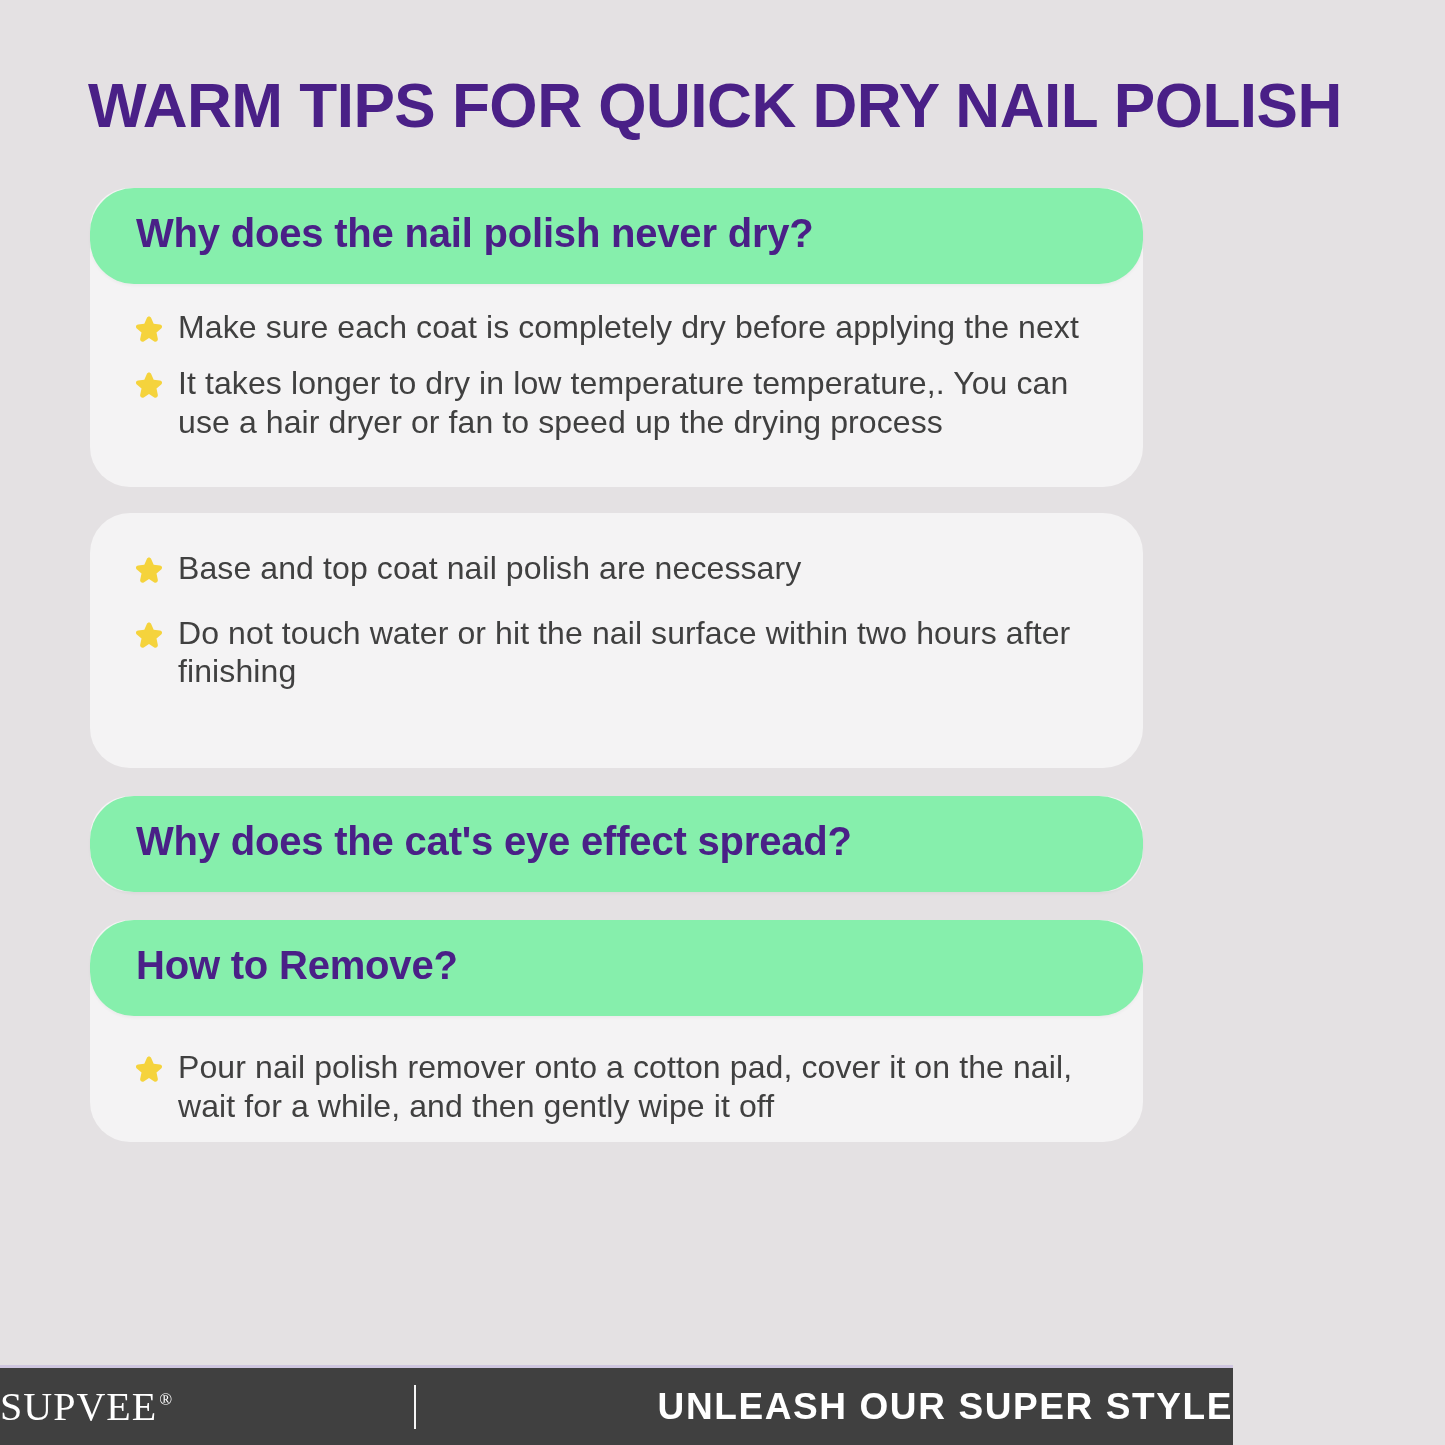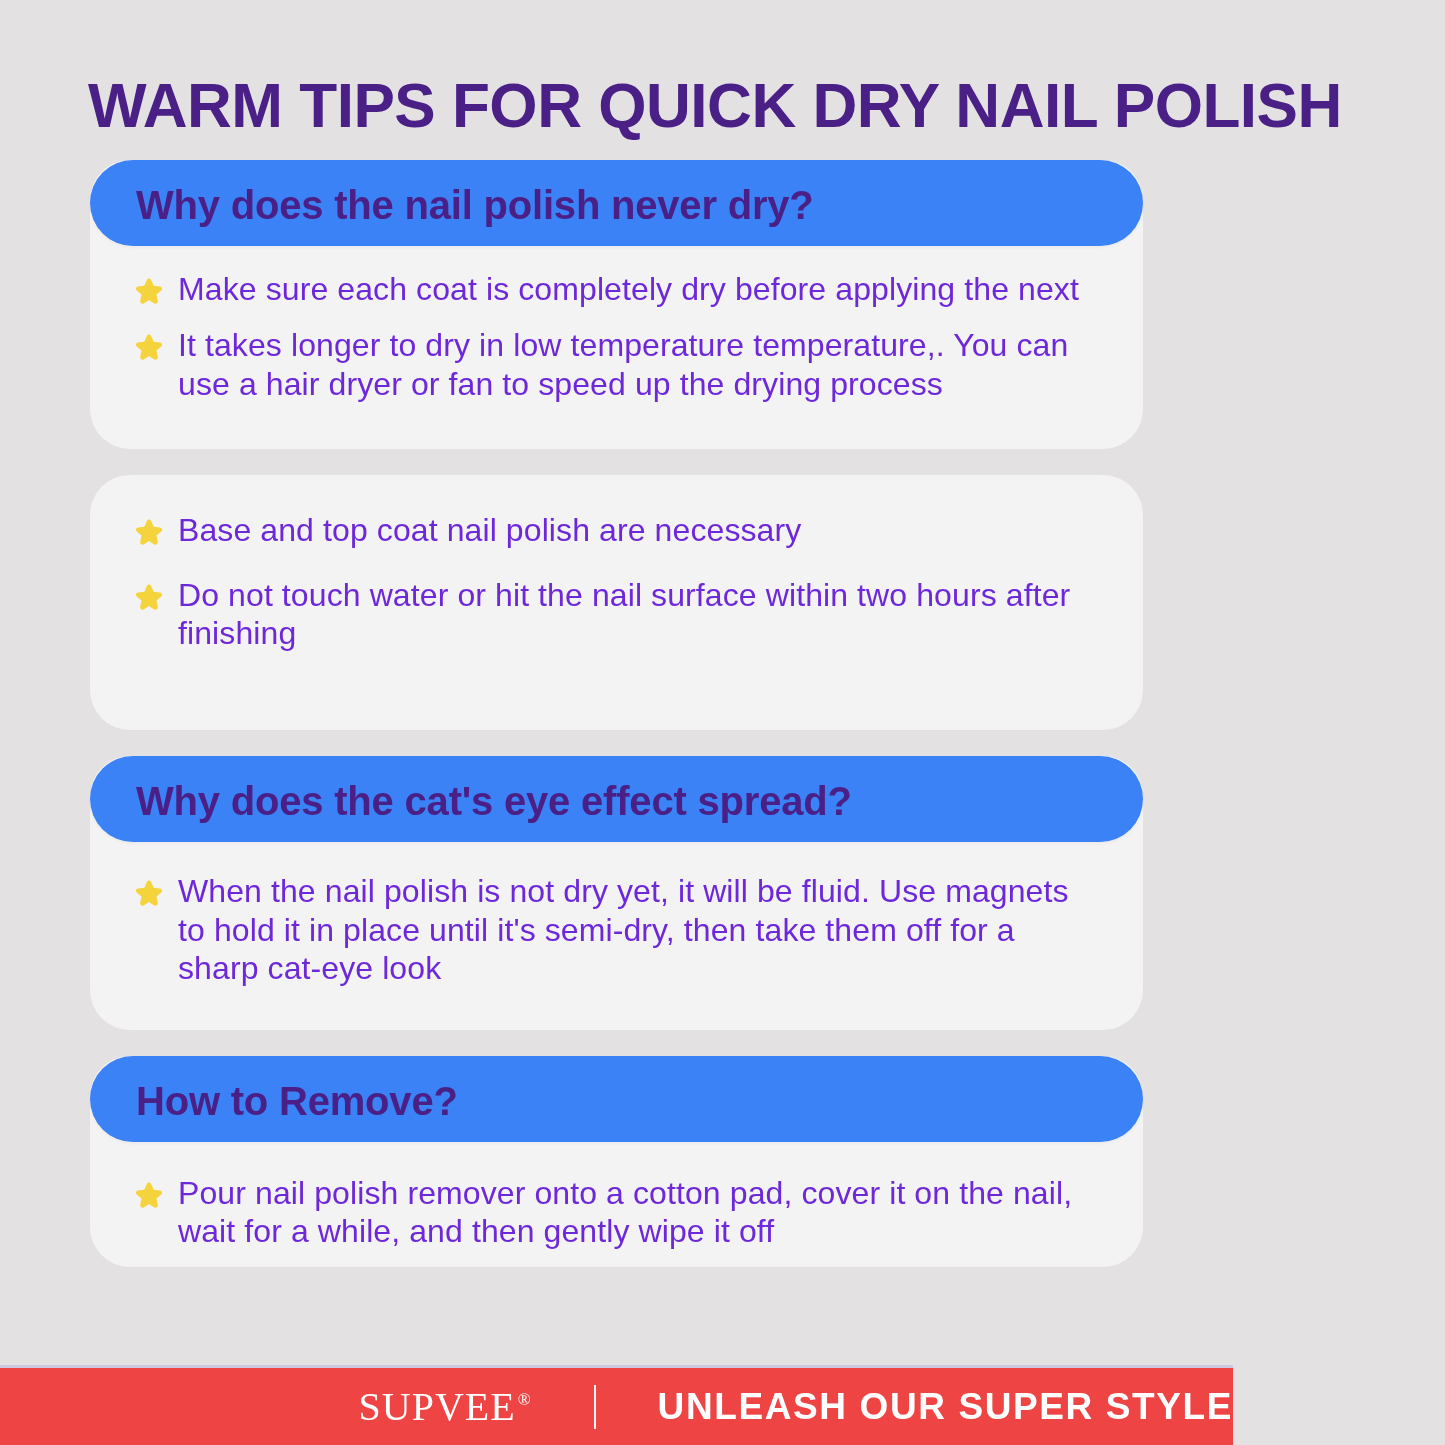--- a/index.html
+++ b/index.html
@@ -49,26 +49,27 @@
   }
 
   .card {
     position: relative;
     background: #f4f3f4;
     border-radius: 40px;
     margin-bottom: 26px;
   }
 
   .card-header {
-    background: #3b82f6;
+    background: #86efac;
     border-radius: 44px;
-    padding: 22px 46px 18px 46px;
+    padding: 22px 46px 28px 46px;
     position: relative;
     z-index: 2;
     box-shadow: 0 2px 3px rgba(0,0,0,0.035);
+    margin-top: 28px;
   }
 
   .card-header h2 {
     font-family: "Liberation Sans Narrow", "Liberation Sans", sans-serif;
     font-weight: bold;
     font-size: 40px;
     line-height: 1.15;
     color: #4a2087;
     letter-spacing: -0.2px;
     white-space: nowrap;
@@ -91,45 +92,45 @@
     height: 30px;
     margin-top: 6px;
     margin-right: 14px;
   }
   .star-icon svg { display: block; width: 30px; height: 30px; }
 
   .bullet-text {
     font-family: "Liberation Sans Narrow", "Liberation Sans", sans-serif;
     font-size: 32px;
     line-height: 1.2;
-    color: #6d28d9;
+    color: #404040;
     letter-spacing: 0.1px;
     flex: 1 1 auto;
   }
 
   
   .card.c1 .card-body { padding-top: 24px; padding-bottom: 46px; }
   .card.c2 .card-body { padding-top: 36px; padding-bottom: 52px; }
   .card.c2 .bullet { margin-bottom: 26px; }
   .card.c3 .card-body { padding-top: 30px; padding-bottom: 42px; }
   .card.c4 .card-body { padding-top: 32px; padding-bottom: 17px; }
 
   
   .footer-sep {
     height: 3px;
     background: #cfc6e0;
     width: 100%;
   }
 
   .footer {
     height: 77px;
-    background: #ef4444;
+    background: #404040;
     display: flex;
     align-items: center;
-    justify-content: flex-end;
+    justify-content: space-between;
     gap: 0;
     flex: 0 0 auto;
   }
 
   .brand {
     font-family: "Liberation Serif", serif;
     font-size: 40px;
     letter-spacing: 1px;
     color: #ffffff;
     position: relative;
@@ -212,30 +213,20 @@
             </svg>
           </span>
           <span class="bullet-text">Do not touch water or hit the nail surface within two hours after finishing</span>
         </div>
       </div>
     </section>
 
     <section class="card c3">
       <div class="card-header">
         <h2>Why does the cat's eye effect spread?</h2>
-      </div>
-      <div class="card-body">
-        <div class="bullet">
-          <span class="star-icon">
-            <svg viewBox="0 0 32 32" xmlns="http://www.w3.org/2000/svg">
-              <path d="M16 2.6c1.0 0 1.8.6 2.2 1.5l2.8 6.2 6.7.8c1.0.1 1.8.8 2.1 1.7.3.9 0 2-.8 2.6l-5 4.4 1.4 6.7c.2 1-.2 2-1 2.6-.8.6-1.9.6-2.8.1L16 25.6l-5.6 3.6c-.9.5-2 .5-2.8-.1-.8-.6-1.2-1.6-1-2.6l1.4-6.7-5-4.4c-.8-.6-1.1-1.7-.8-2.6.3-.9 1.1-1.6 2.1-1.7l6.7-.8 2.8-6.2c.4-.9 1.2-1.5 2.2-1.5z" fill="#F5D33C"></path>
-            </svg>
-          </span>
-          <span class="bullet-text">When the nail polish is not dry yet, it will be fluid. Use magnets to hold it in place until it's semi-dry, then take them off for a sharp cat-eye look</span>
-        </div>
       </div>
     </section>
 
     <section class="card c4">
       <div class="card-header">
         <h2>How to Remove?</h2>
       </div>
       <div class="card-body">
         <div class="bullet">
           <span class="star-icon">

